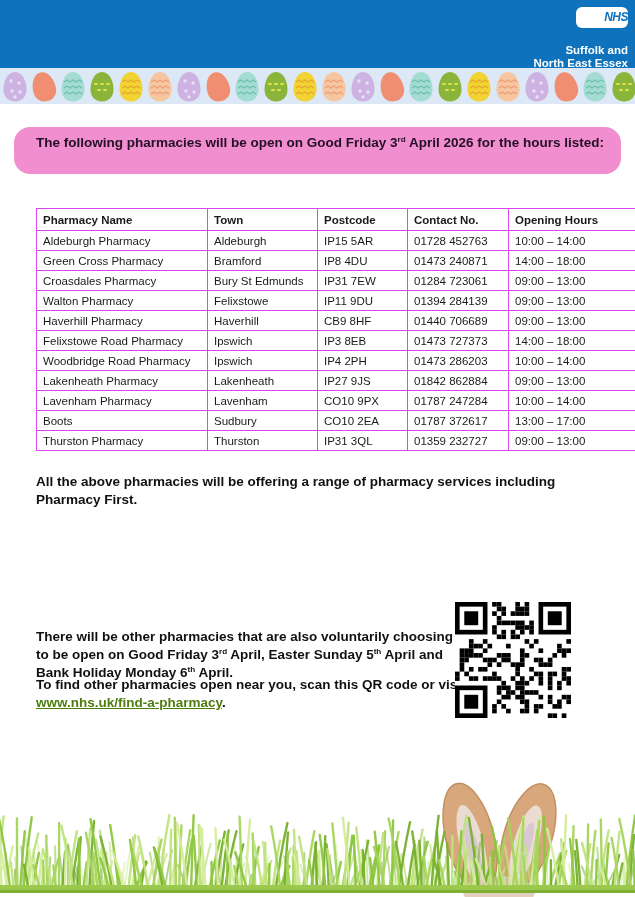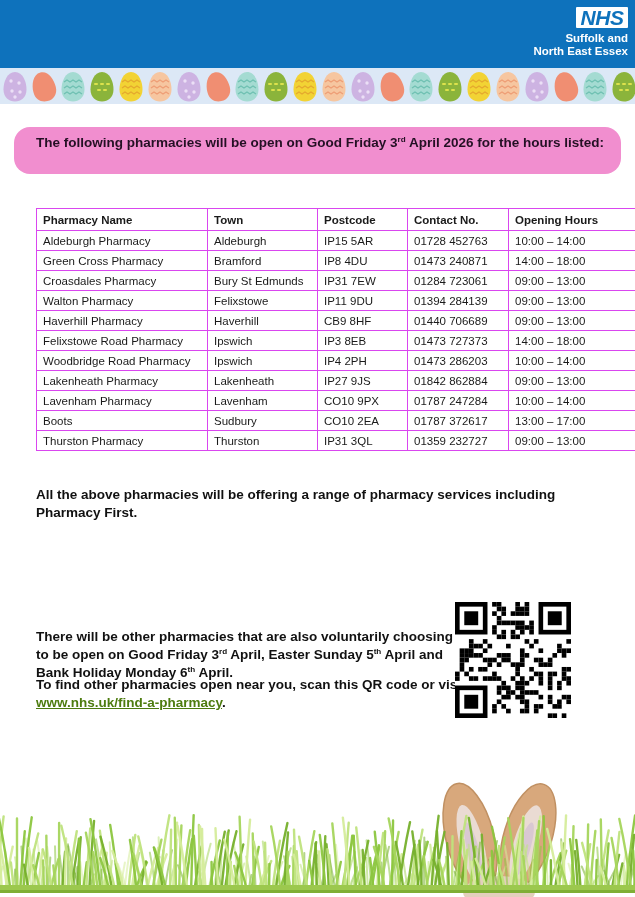--- a/index.html
+++ b/index.html
@@ -5,43 +5,43 @@
   html,body{margin:0;padding:0;background:#ffffff;}
   .page{
     position:relative;width:635px;height:897px;margin:0 auto;
     background:#ffffff;overflow:hidden;
     font-family:"Liberation Sans",sans-serif;color:#1a1a1a;
   }
   
   .header{position:absolute;left:0;top:0;width:635px;height:68px;background:#0E72BC;}
   .page-title{position:absolute;left:35px;top:22px;color:#ffffff;font-size:21px;font-weight:bold;letter-spacing:.2px;white-space:nowrap;}
   .nhs-block{position:absolute;right:7px;top:7px;text-align:right;}
-  .nhs-logo{display:inline-block;background:#ffffff;border-radius:1px;width:52px;height:21px;line-height:21px;text-align:center;
-    color:#0E72BC;font-weight:bold;font-style:italic;font-size:21px;letter-spacing:-0.5px;}
-  .nhs-org{margin-top:3px;color:#ffffff;font-size:11.5px;font-weight:bold;line-height:13px;}
+  .nhs-logo{display:inline-block;background:#ffffff;border-radius:6px;width:52px;height:21px;line-height:21px;
+    color:#0E72BC;font-weight:bold;font-style:italic;font-size:12px;letter-spacing:-0.5px;}
+  .nhs-org{margin-top:16px;color:#ffffff;font-size:11.5px;font-weight:bold;line-height:13px;}
   
   .egg-band{position:absolute;left:0;top:68px;width:635px;height:36px;background:#DCE8F6;overflow:hidden;}
   
   .banner{position:absolute;left:14px;top:127px;width:607px;height:47px;background:#F18ECF;border-radius:16px;}
   .banner-text{position:absolute;left:22px;top:7px;right:16px;color:#241024;font-size:13.5px;font-weight:bold;line-height:17px;}
   sup{font-size:60%;vertical-align:super;line-height:0;}
   
   .pharmacy-table{position:absolute;left:36px;top:208px;border-collapse:collapse;table-layout:fixed;width:560px;
     font-size:11.5px;color:#1a1a1a;}
   .pharmacy-table th,.pharmacy-table td{border:1px solid #d946ef;padding:2px 6px;text-align:left;white-space:nowrap;overflow:hidden;}
   .pharmacy-table th{font-weight:bold;height:17px;}
   .pharmacy-table td{height:15px;}
   .pharmacy-table th:nth-child(1){width:158px}
   .pharmacy-table th:nth-child(2){width:97px}
   .pharmacy-table th:nth-child(3){width:77px}
   .pharmacy-table th:nth-child(4){width:88px}
   .pharmacy-table th:nth-child(5){width:140px}
   
   .para{position:absolute;font-size:13.5px;font-weight:bold;line-height:18px;color:#111;}
-  .para-services{left:36px;top:486px;width:570px;}
+  .para-services{left:36px;top:473px;width:570px;}
   .para-other{left:36px;top:580px;width:420px;margin-top:48px;}
   .para-find{left:36px;top:676px;width:440px;}
   .find-link{color:#4d7c0f;font-weight:bold;text-decoration:underline;cursor:pointer;}
   
   .qr-wrap{position:absolute;left:455px;top:602px;width:116px;height:116px;background:#fff;}
   
   .bunny-ears{position:absolute;left:412px;top:776px;z-index:1;}
   .grass{position:absolute;left:0;bottom:0;z-index:2;}
 </style>
 </head>

